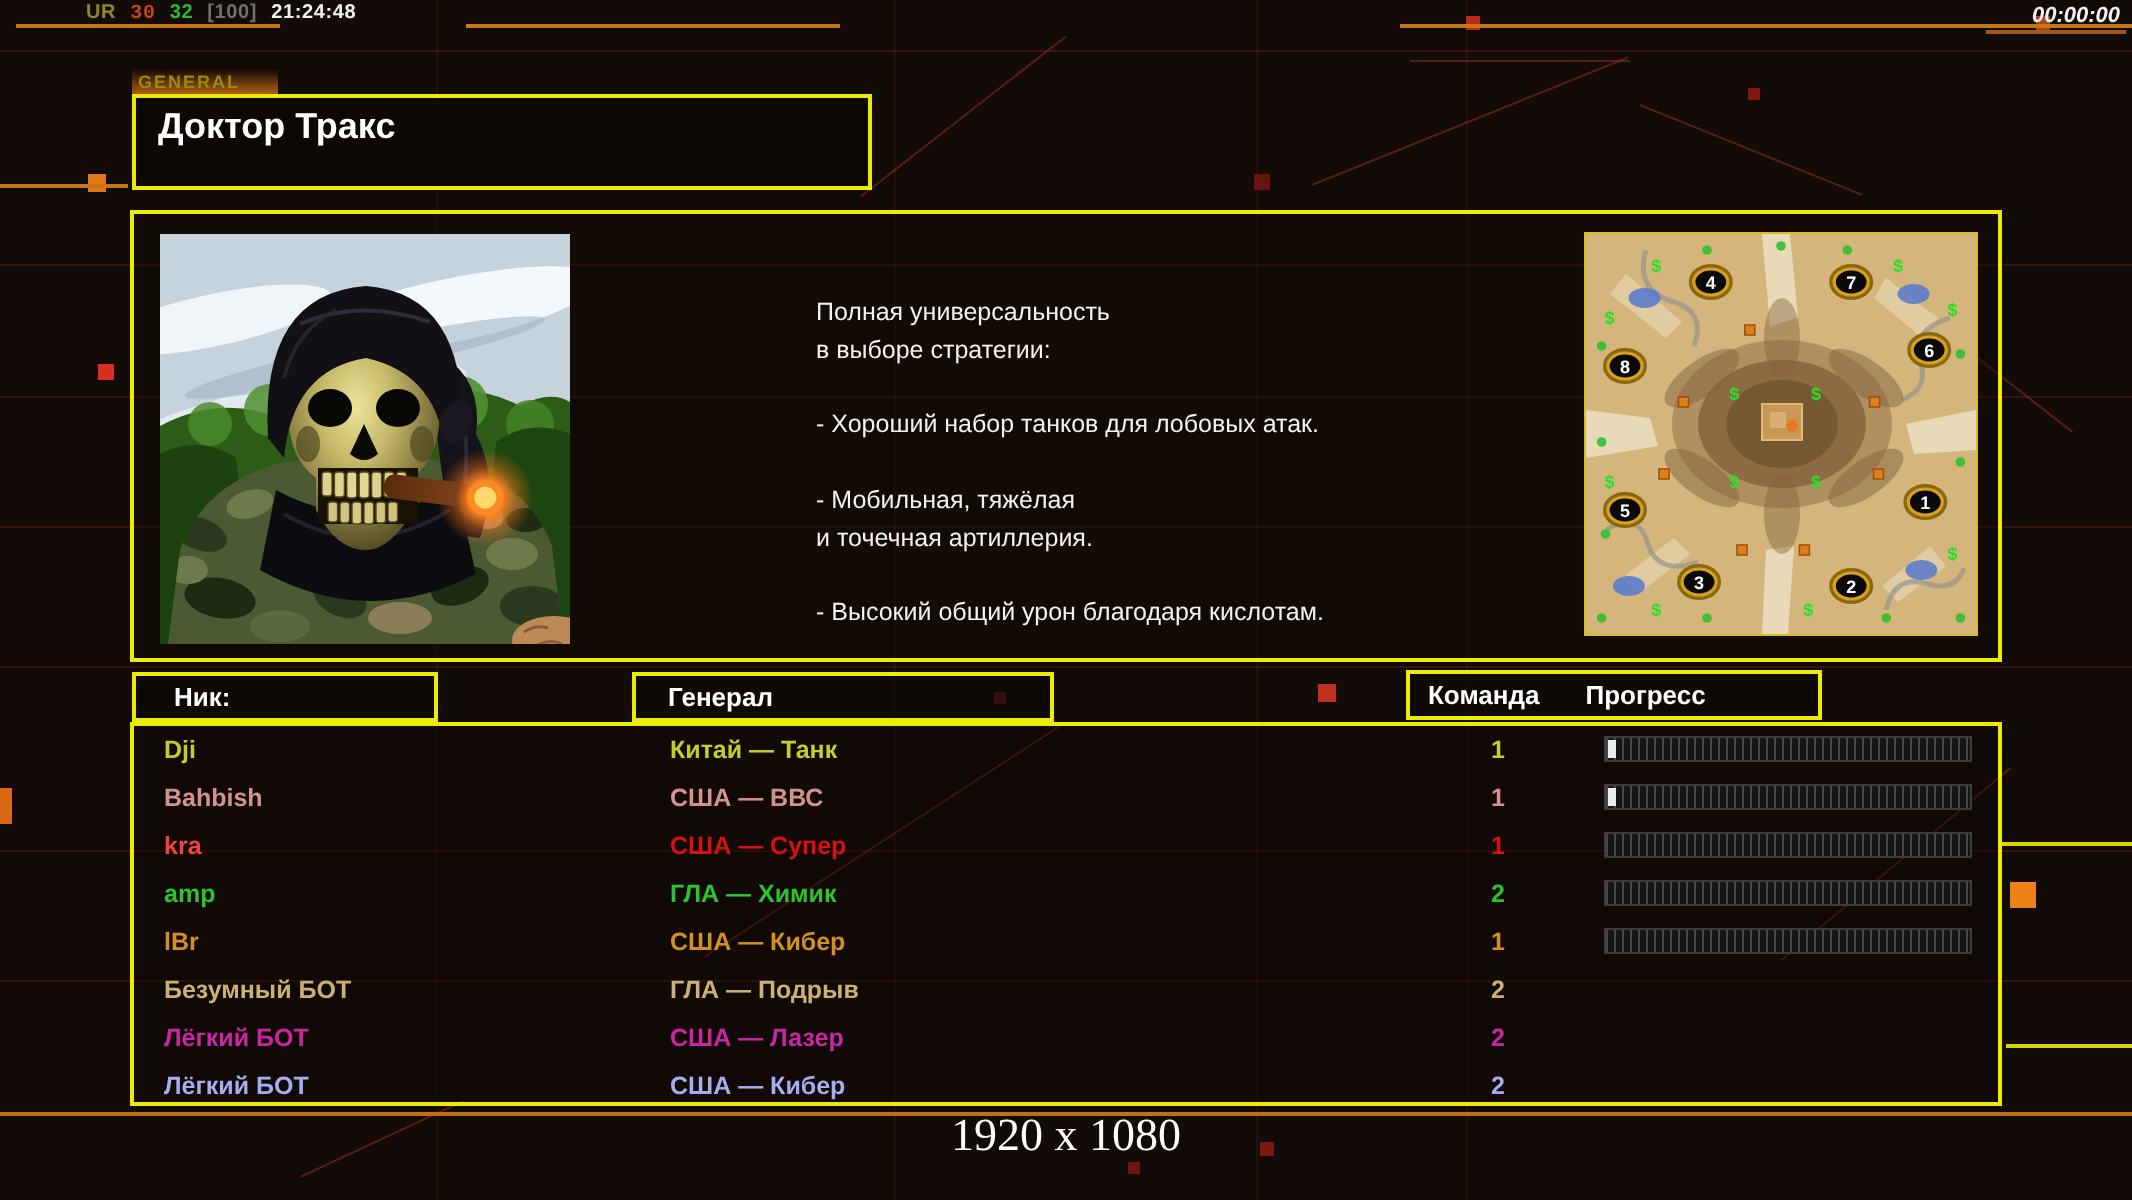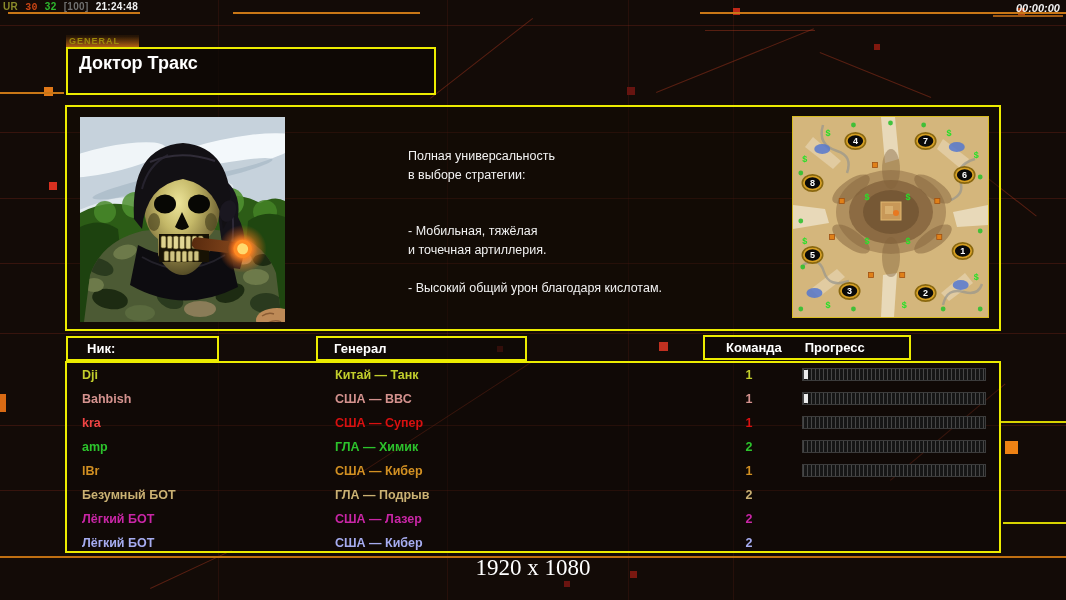--- a/index.html
+++ b/index.html
@@ -30,21 +30,21 @@
   #portrait{position:absolute;left:80px;top:117px;width:205px;height:205px;background:#0a0a0a;}
   #desc{position:absolute;left:408px;top:147px;width:330px;}
   .desc-line{font-size:12.5px;line-height:18.8px;height:18.8px;color:#f2f2f2;white-space:nowrap;}
   #map-box{position:absolute;left:792px;top:116px;width:197px;height:202px;
       border:1px solid #d8bc20;background:#c9ab72;box-sizing:border-box;}
   
   .hdr-box{position:absolute;height:25px;border:2px solid #ecec00;background:rgba(14,9,5,.7);
       box-sizing:border-box;display:flex;align-items:center;font-size:13px;font-weight:bold;color:#fff;}
   #hdr-nick{left:66px;top:336px;width:153px;padding-left:19px;}
   #hdr-general{left:316px;top:336px;width:211px;padding-left:16px;}
-  #hdr-team{left:703px;top:335px;width:208px;padding-left:21px;}
+  #hdr-team{left:703px;top:335px;width:208px;padding-left:9px;}
   #hdr-team .h2{margin-left:23px;}
   
   #table-panel{position:absolute;left:65px;top:361px;width:936px;height:192px;
       border:2px solid #ecec00;background:rgba(12,7,4,.4);box-sizing:border-box;}
   .prow{position:relative;height:24px;font-size:12.5px;font-weight:bold;}
   .prow .nick{position:absolute;left:15px;top:0;line-height:24px;}
   .prow .gen{position:absolute;left:268px;top:0;line-height:24px;}
   .prow .team{position:absolute;left:662px;top:0;width:40px;text-align:center;line-height:24px;}
   .pbar{position:absolute;left:735px;top:5px;width:184px;height:13px;background:#121212;
       border:1px solid #3c3c3c;box-sizing:border-box;
@@ -97,21 +97,21 @@
   <div class="topline" style="left:8px;top:12px;width:132px"></div>
   <div class="topline" style="left:233px;top:12px;width:187px"></div>
   <div class="topline" style="left:700px;top:12px;width:366px"></div>
   <div class="topline" style="left:993px;top:15px;width:70px;background:#a05a14"></div>
   <div class="topline" style="left:0;top:92px;width:64px"></div>
   <div class="ylineseg" style="left:1001px;top:421px;width:65px"></div>
   <div class="ylineseg" style="left:1003px;top:522px;width:63px"></div>
 
   <div id="status-left">
     
-      <span style="color: rgb(138, 138, 42);">UR</span>
+      <span style="color: rgb(138, 138, 42); margin-left: 40px;">UR</span>
     
       <span style="color: rgb(200, 68, 20); font-family: Liberation Mono, monospace;">30</span>
     
       <span style="color: rgb(46, 184, 46);">32</span>
     
       <span style="color: rgb(112, 112, 112);">[100]</span>
     
       <span style="color: rgb(240, 240, 240);">21:24:48</span>
     
   </div>
@@ -239,20 +239,21 @@
   </div>
 
   <div id="desc">
 
       <div class="desc-line">Полная универсальность</div>
 
       <div class="desc-line">в выборе стратегии:</div>
 
       <div class="desc-line"></div>
 
+      <div class="desc-line">- Хороший набор танков для лобовых атак.</div>
 
       <div class="desc-line"></div>
 
       <div class="desc-line">- Мобильная, тяжёлая</div>
 
       <div class="desc-line">и точечная артиллерия.</div>
 
       <div class="desc-line"></div>
 
       <div class="desc-line">- Высокий общий урон благодаря кислотам.</div>

